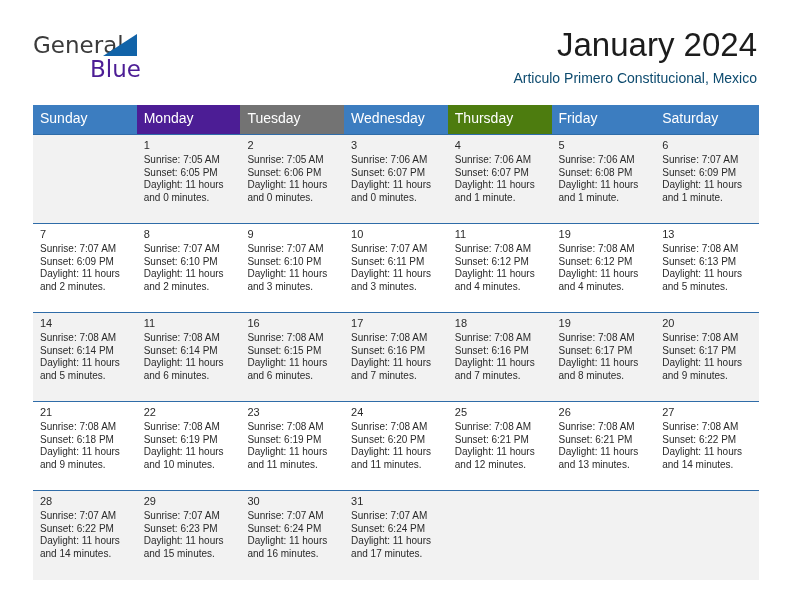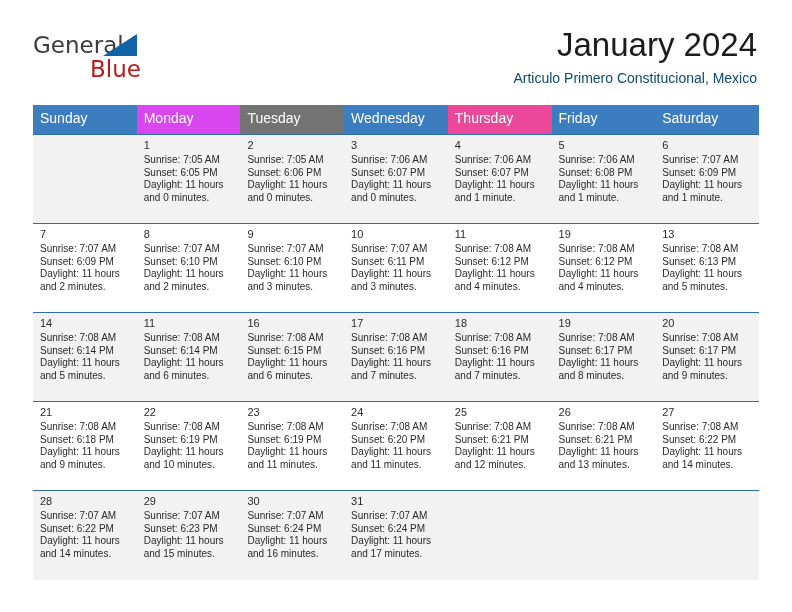--- a/index.html
+++ b/index.html
@@ -148,38 +148,38 @@
 
 <div class="page">
 
   <div class="header">
 
     <div class="logo">
       <div class="logo-row1">
         <span class="logo-general">General</span>
         <span class="logo-triangle" style="border-bottom-color: rgb(17, 99, 168);"></span>
       </div>
-      <span class="logo-blue" style="color: #b91c1c;">Blue</span>
+      <span class="logo-blue" style="color: #4c1d95;">Blue</span>
     </div>
 
     <div class="title-block">
       <div class="cal-title">January 2024</div>
       <div class="cal-subtitle">Articulo Primero Constitucional, Mexico</div>
     </div>
 
   </div>
 
   <table class="calendar">
     <thead>
       <tr>
         <th style="background: rgb(60, 125, 192);">Sunday</th>
-        <th style="background: #d946ef;">Monday</th>
+        <th style="background: #4c1d95;">Monday</th>
         <th style="background: #737373;">Tuesday</th>
         <th style="background: rgb(60, 125, 192);">Wednesday</th>
-        <th style="background: #ec4899;">Thursday</th>
+        <th style="background: #4d7c0f;">Thursday</th>
         <th style="background: rgb(60, 125, 192);">Friday</th>
         <th style="background: rgb(60, 125, 192);">Saturday</th>
       </tr>
     </thead>
     <tbody>
         <tr>
           <td class="empty">
             <div class="cell-inner">
               <div class="daynum"></div>
               <div class="dayinfo">

